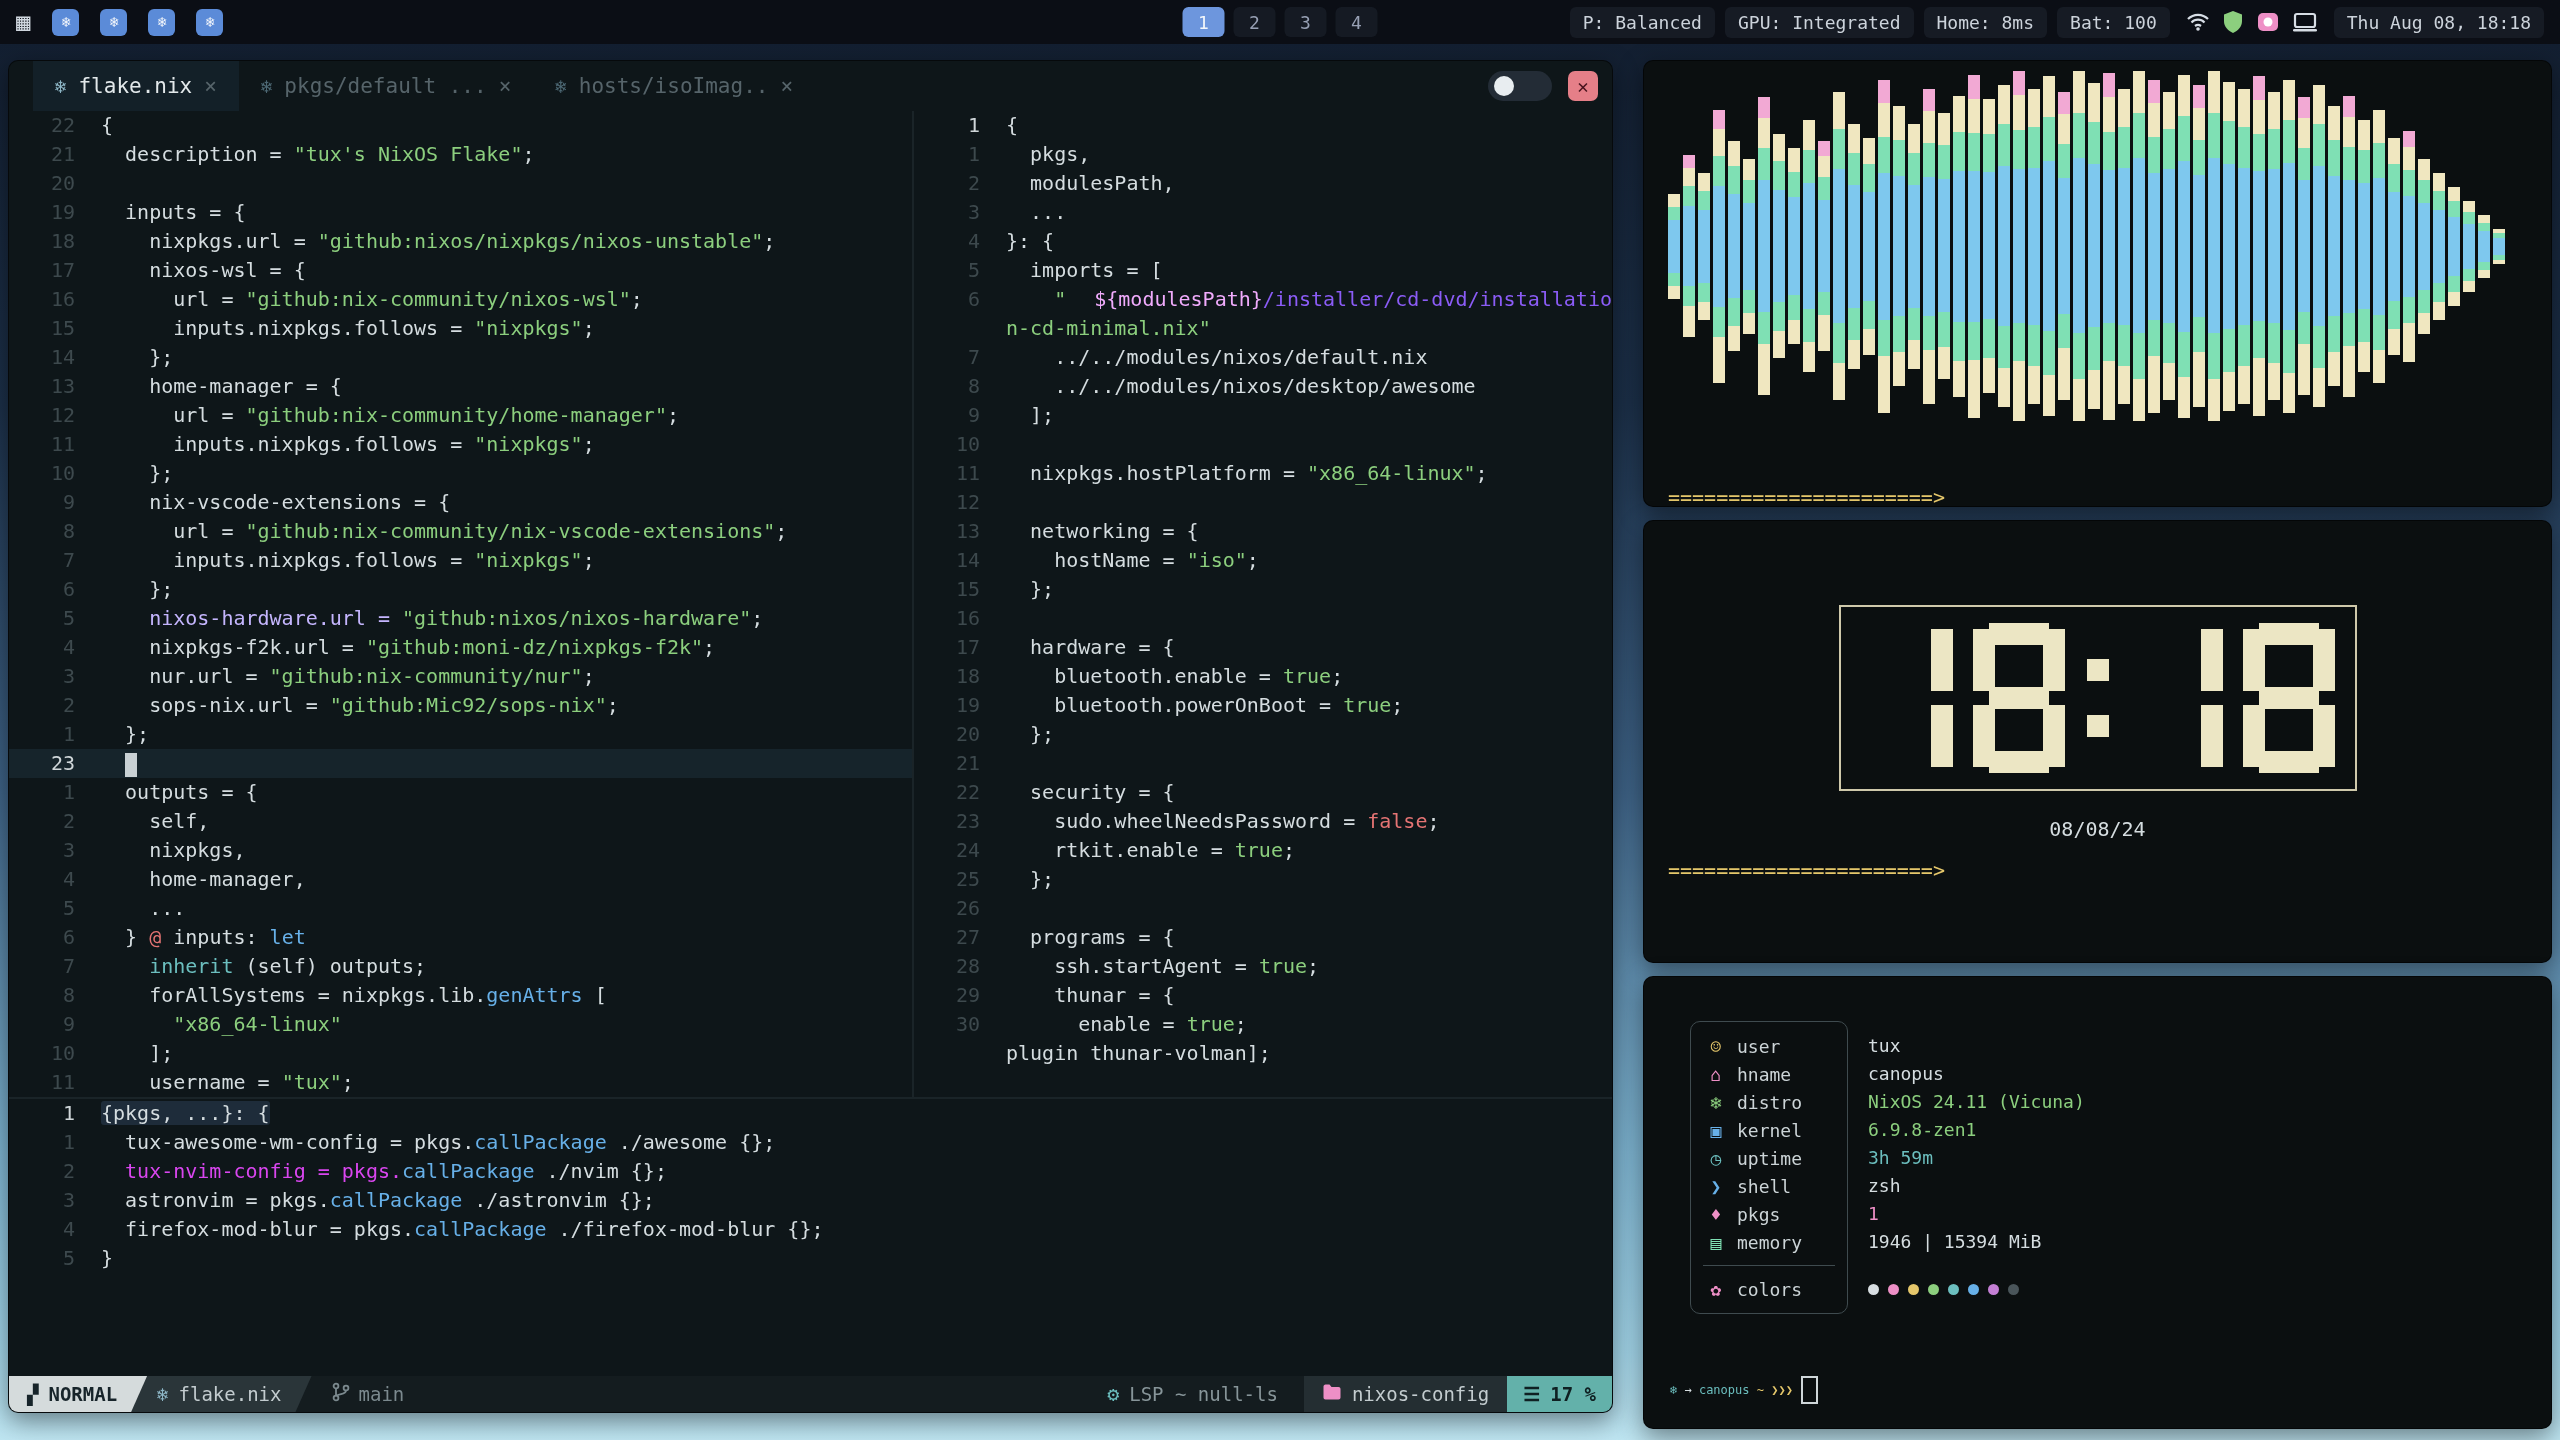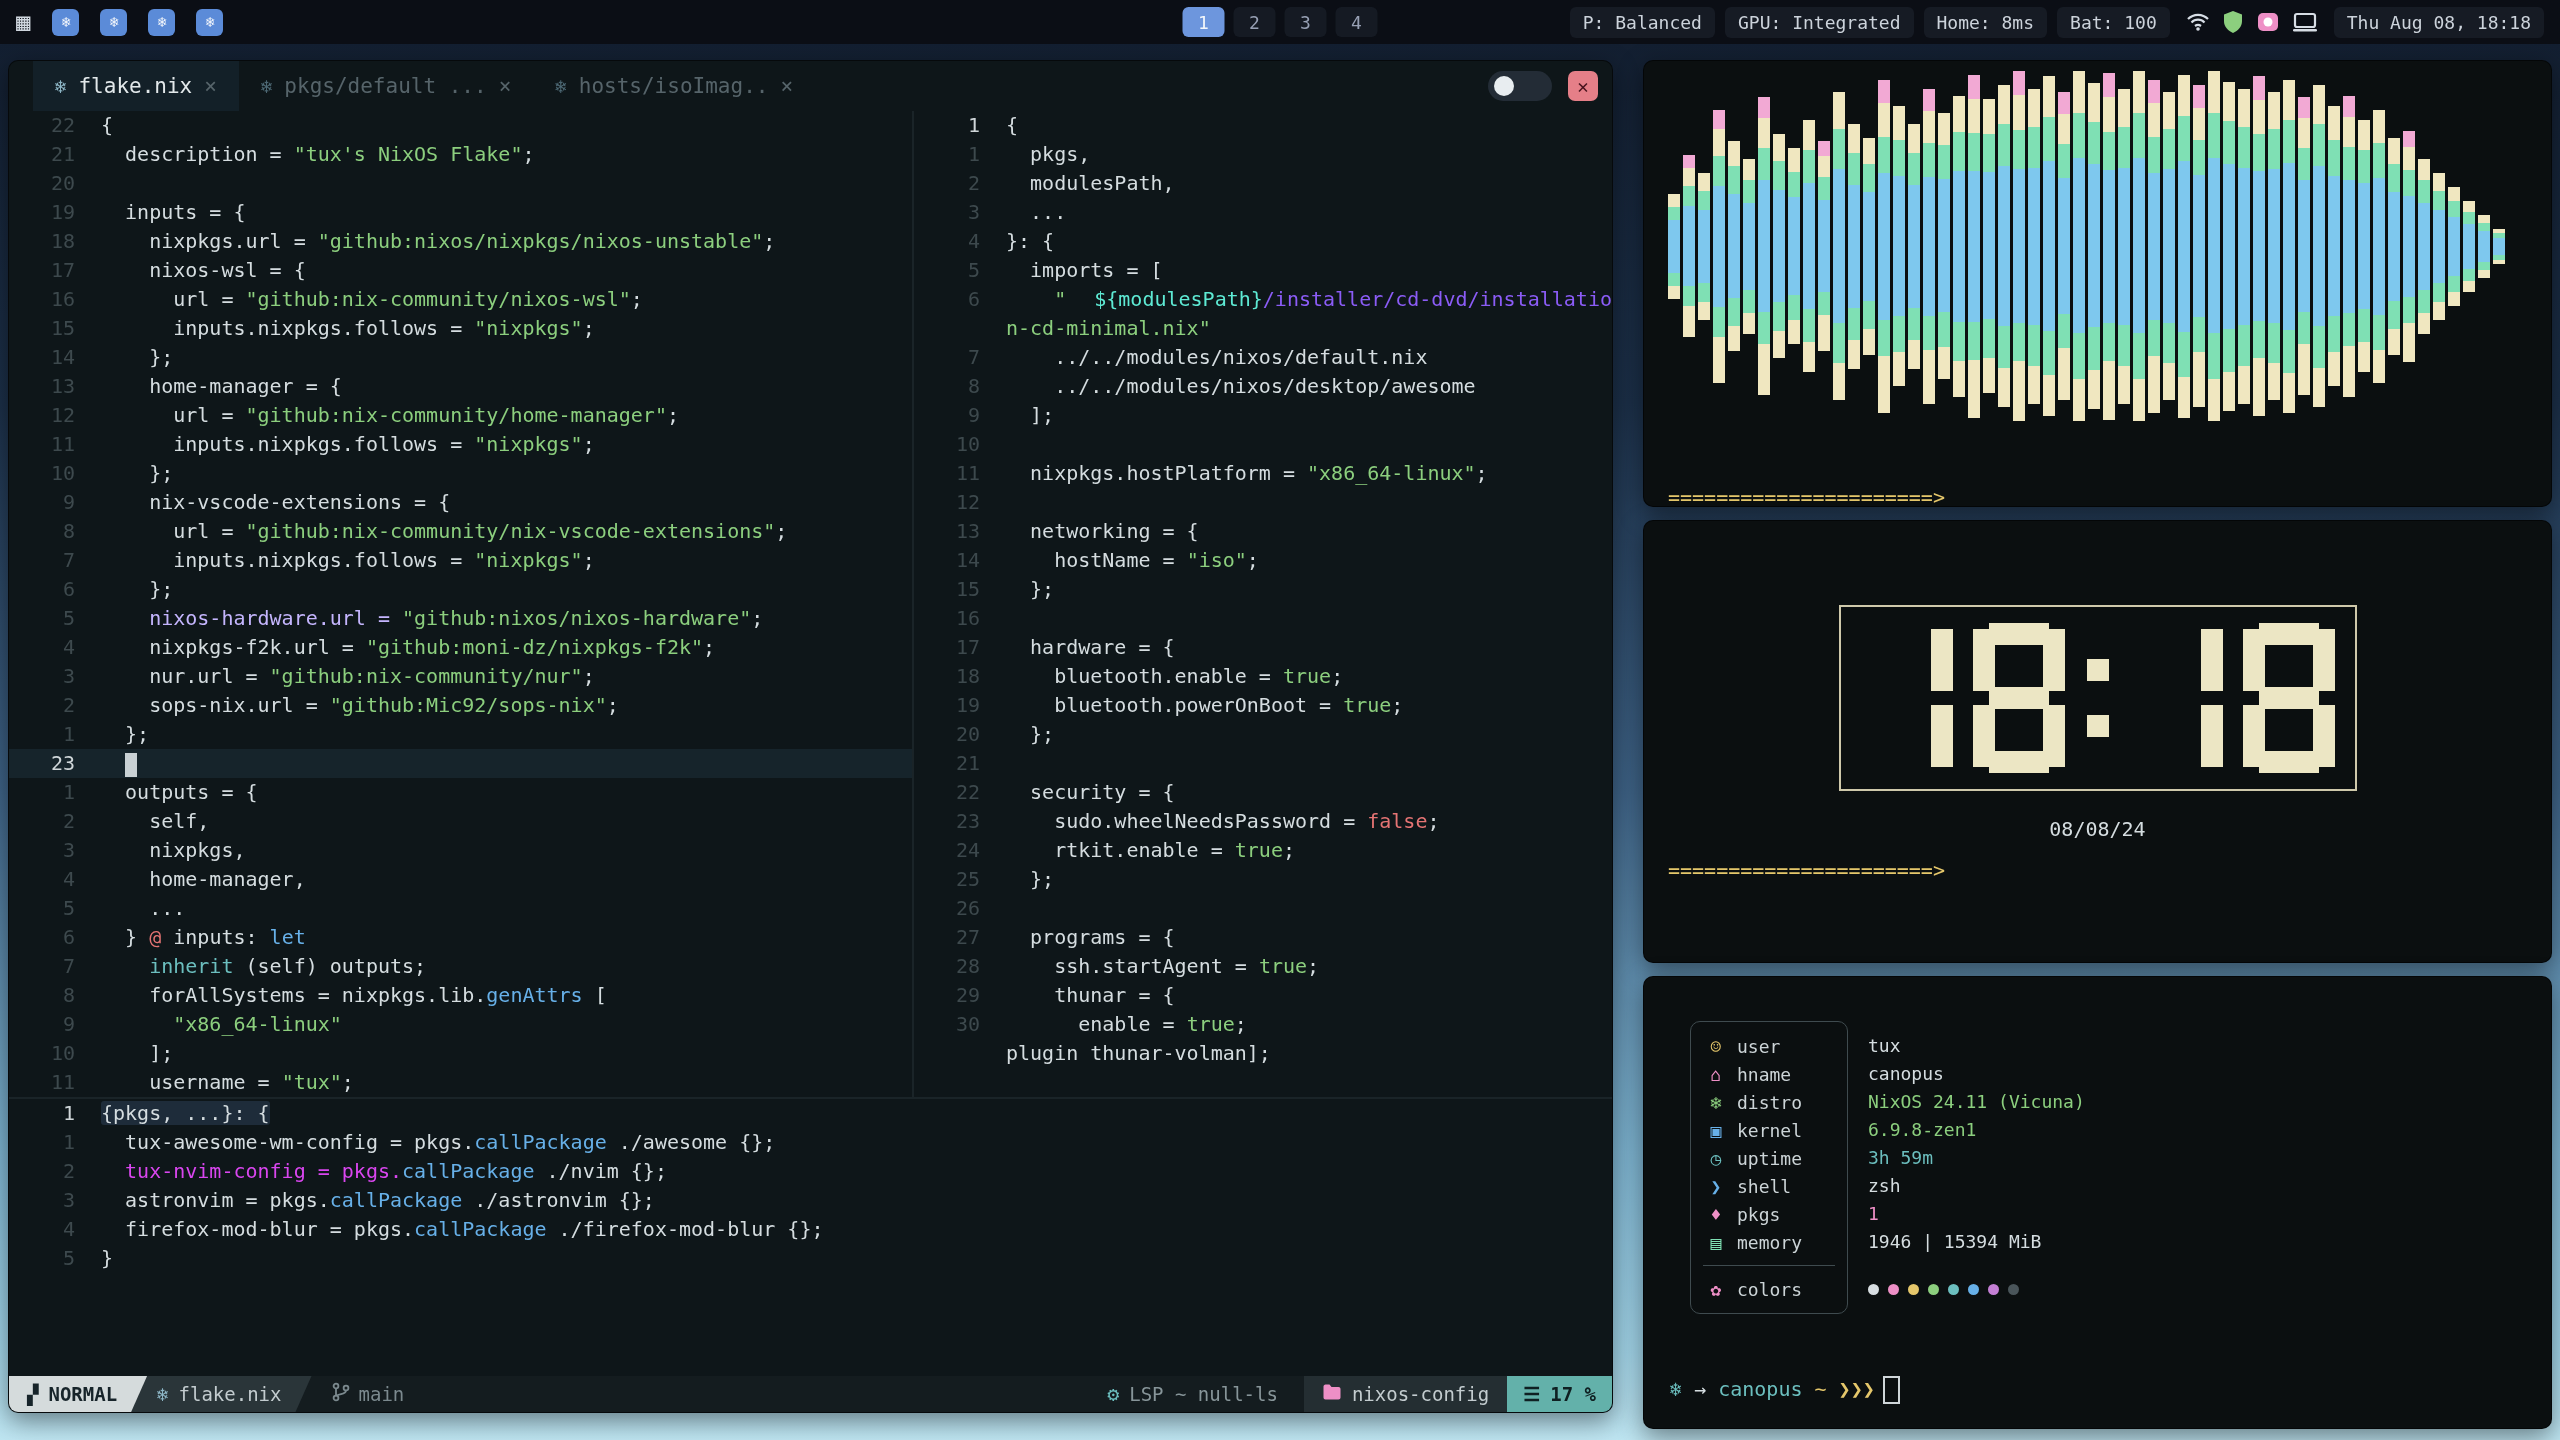--- a/index.html
+++ b/index.html
@@ -90,21 +90,21 @@
   
   .fetch-box{position:absolute;left:46px;top:44px;width:158px;border:1px solid #3f4b4f;border-radius:10px;padding:10px 0;box-sizing:border-box;}
   .frow{display:flex;align-items:center;height:28px;padding:0 14px;gap:10px;font-size:18px;}
   .ficon{width:22px;text-align:center;}
   .flabel{color:#ccd4d7;}
   .fsep{border-top:1px solid #3f4b4f;margin:9px 12px;}
   .fetch-values{position:absolute;left:224px;top:55px;font-size:18px;}
   .fval{height:28px;line-height:28px;display:flex;align-items:center;gap:9px;white-space:pre;}
   .fsep-spacer{height:19px;}
   .dot{width:11px;height:11px;border-radius:50%;display:inline-block;}
-  .promptline{position:absolute;left:26px;bottom:24px;font-size:20px;white-space:pre;}
+  .promptline{position:absolute;left:26px;bottom:24px;font-size:12px;white-space:pre;}
   .hollow{display:inline-block;width:13px;height:24px;border:2px solid #cfd6d9;vertical-align:middle;margin-left:8px;}
 </style>
 </head>
 <body>
 
 <div class="topbar">
   <div class="tb-left">
     <span class="launcher">▦</span>
     <div class="apps">
         <div class="appicon">❄</div>
@@ -220,21 +220,21 @@
         <div class="crow"><span class="lnum">10</span><span class="ctext"><span style="color: rgb(213, 221, 224);">    ];</span></span></div>
         <div class="crow"><span class="lnum">11</span><span class="ctext"><span style="color: rgb(213, 221, 224);">    username = </span><span style="color: rgb(140, 207, 126);">"tux"</span><span style="color: rgb(213, 221, 224);">;</span></span></div>
       </div>
     <div class="pane right">
         <div class="crow"><span class="lnum ln-bright">1</span><span class="ctext"><span style="color: rgb(213, 221, 224);">{</span></span></div>
         <div class="crow"><span class="lnum">1</span><span class="ctext"><span style="color: rgb(213, 221, 224);">  pkgs,</span></span></div>
         <div class="crow"><span class="lnum">2</span><span class="ctext"><span style="color: rgb(213, 221, 224);">  modulesPath,</span></span></div>
         <div class="crow"><span class="lnum">3</span><span class="ctext"><span style="color: rgb(213, 221, 224);">  ...</span></span></div>
         <div class="crow"><span class="lnum">4</span><span class="ctext"><span style="color: rgb(213, 221, 224);">}: {</span></span></div>
         <div class="crow"><span class="lnum">5</span><span class="ctext"><span style="color: rgb(213, 221, 224);">  imports = [</span></span></div>
-        <div class="crow"><span class="lnum">6</span><span class="ctext"><span style="color: rgb(140, 207, 126);">    "</span><span style="color: #5eead4; margin-left: 28px;">${modulesPath}</span><span style="color: #8b5cf6; margin-top: 44px;">/installer/cd-dvd/installatio</span></span></div>
+        <div class="crow"><span class="lnum">6</span><span class="ctext"><span style="color: rgb(140, 207, 126);">    "</span><span style="color: #f0abfc; margin-left: 28px;">${modulesPath}</span><span style="color: #8b5cf6; margin-top: 44px;">/installer/cd-dvd/installatio</span></span></div>
         <div class="crow"><span class="lnum"></span><span class="ctext"><span style="color: rgb(140, 207, 126);">n-cd-minimal.nix"</span></span></div>
         <div class="crow"><span class="lnum">7</span><span class="ctext"><span style="color: rgb(213, 221, 224);">    ../../modules/nixos/default.nix</span></span></div>
         <div class="crow"><span class="lnum">8</span><span class="ctext"><span style="color: rgb(213, 221, 224);">    ../../modules/nixos/desktop/awesome</span></span></div>
         <div class="crow"><span class="lnum">9</span><span class="ctext"><span style="color: rgb(213, 221, 224);">  ];</span></span></div>
         <div class="crow"><span class="lnum">10</span><span class="ctext"></span></div>
         <div class="crow"><span class="lnum">11</span><span class="ctext"><span style="color: rgb(213, 221, 224);">  nixpkgs.hostPlatform = </span><span style="color: rgb(140, 207, 126);">"x86_64-linux"</span><span style="color: rgb(213, 221, 224);">;</span></span></div>
         <div class="crow"><span class="lnum">12</span><span class="ctext"></span></div>
         <div class="crow"><span class="lnum">13</span><span class="ctext"><span style="color: rgb(213, 221, 224);">  networking = {</span></span></div>
         <div class="crow"><span class="lnum">14</span><span class="ctext"><span style="color: rgb(213, 221, 224);">    hostName = </span><span style="color: rgb(140, 207, 126);">"iso"</span><span style="color: rgb(213, 221, 224);">;</span></span></div>
         <div class="crow"><span class="lnum">15</span><span class="ctext"><span style="color: rgb(213, 221, 224);">  };</span></span></div>

